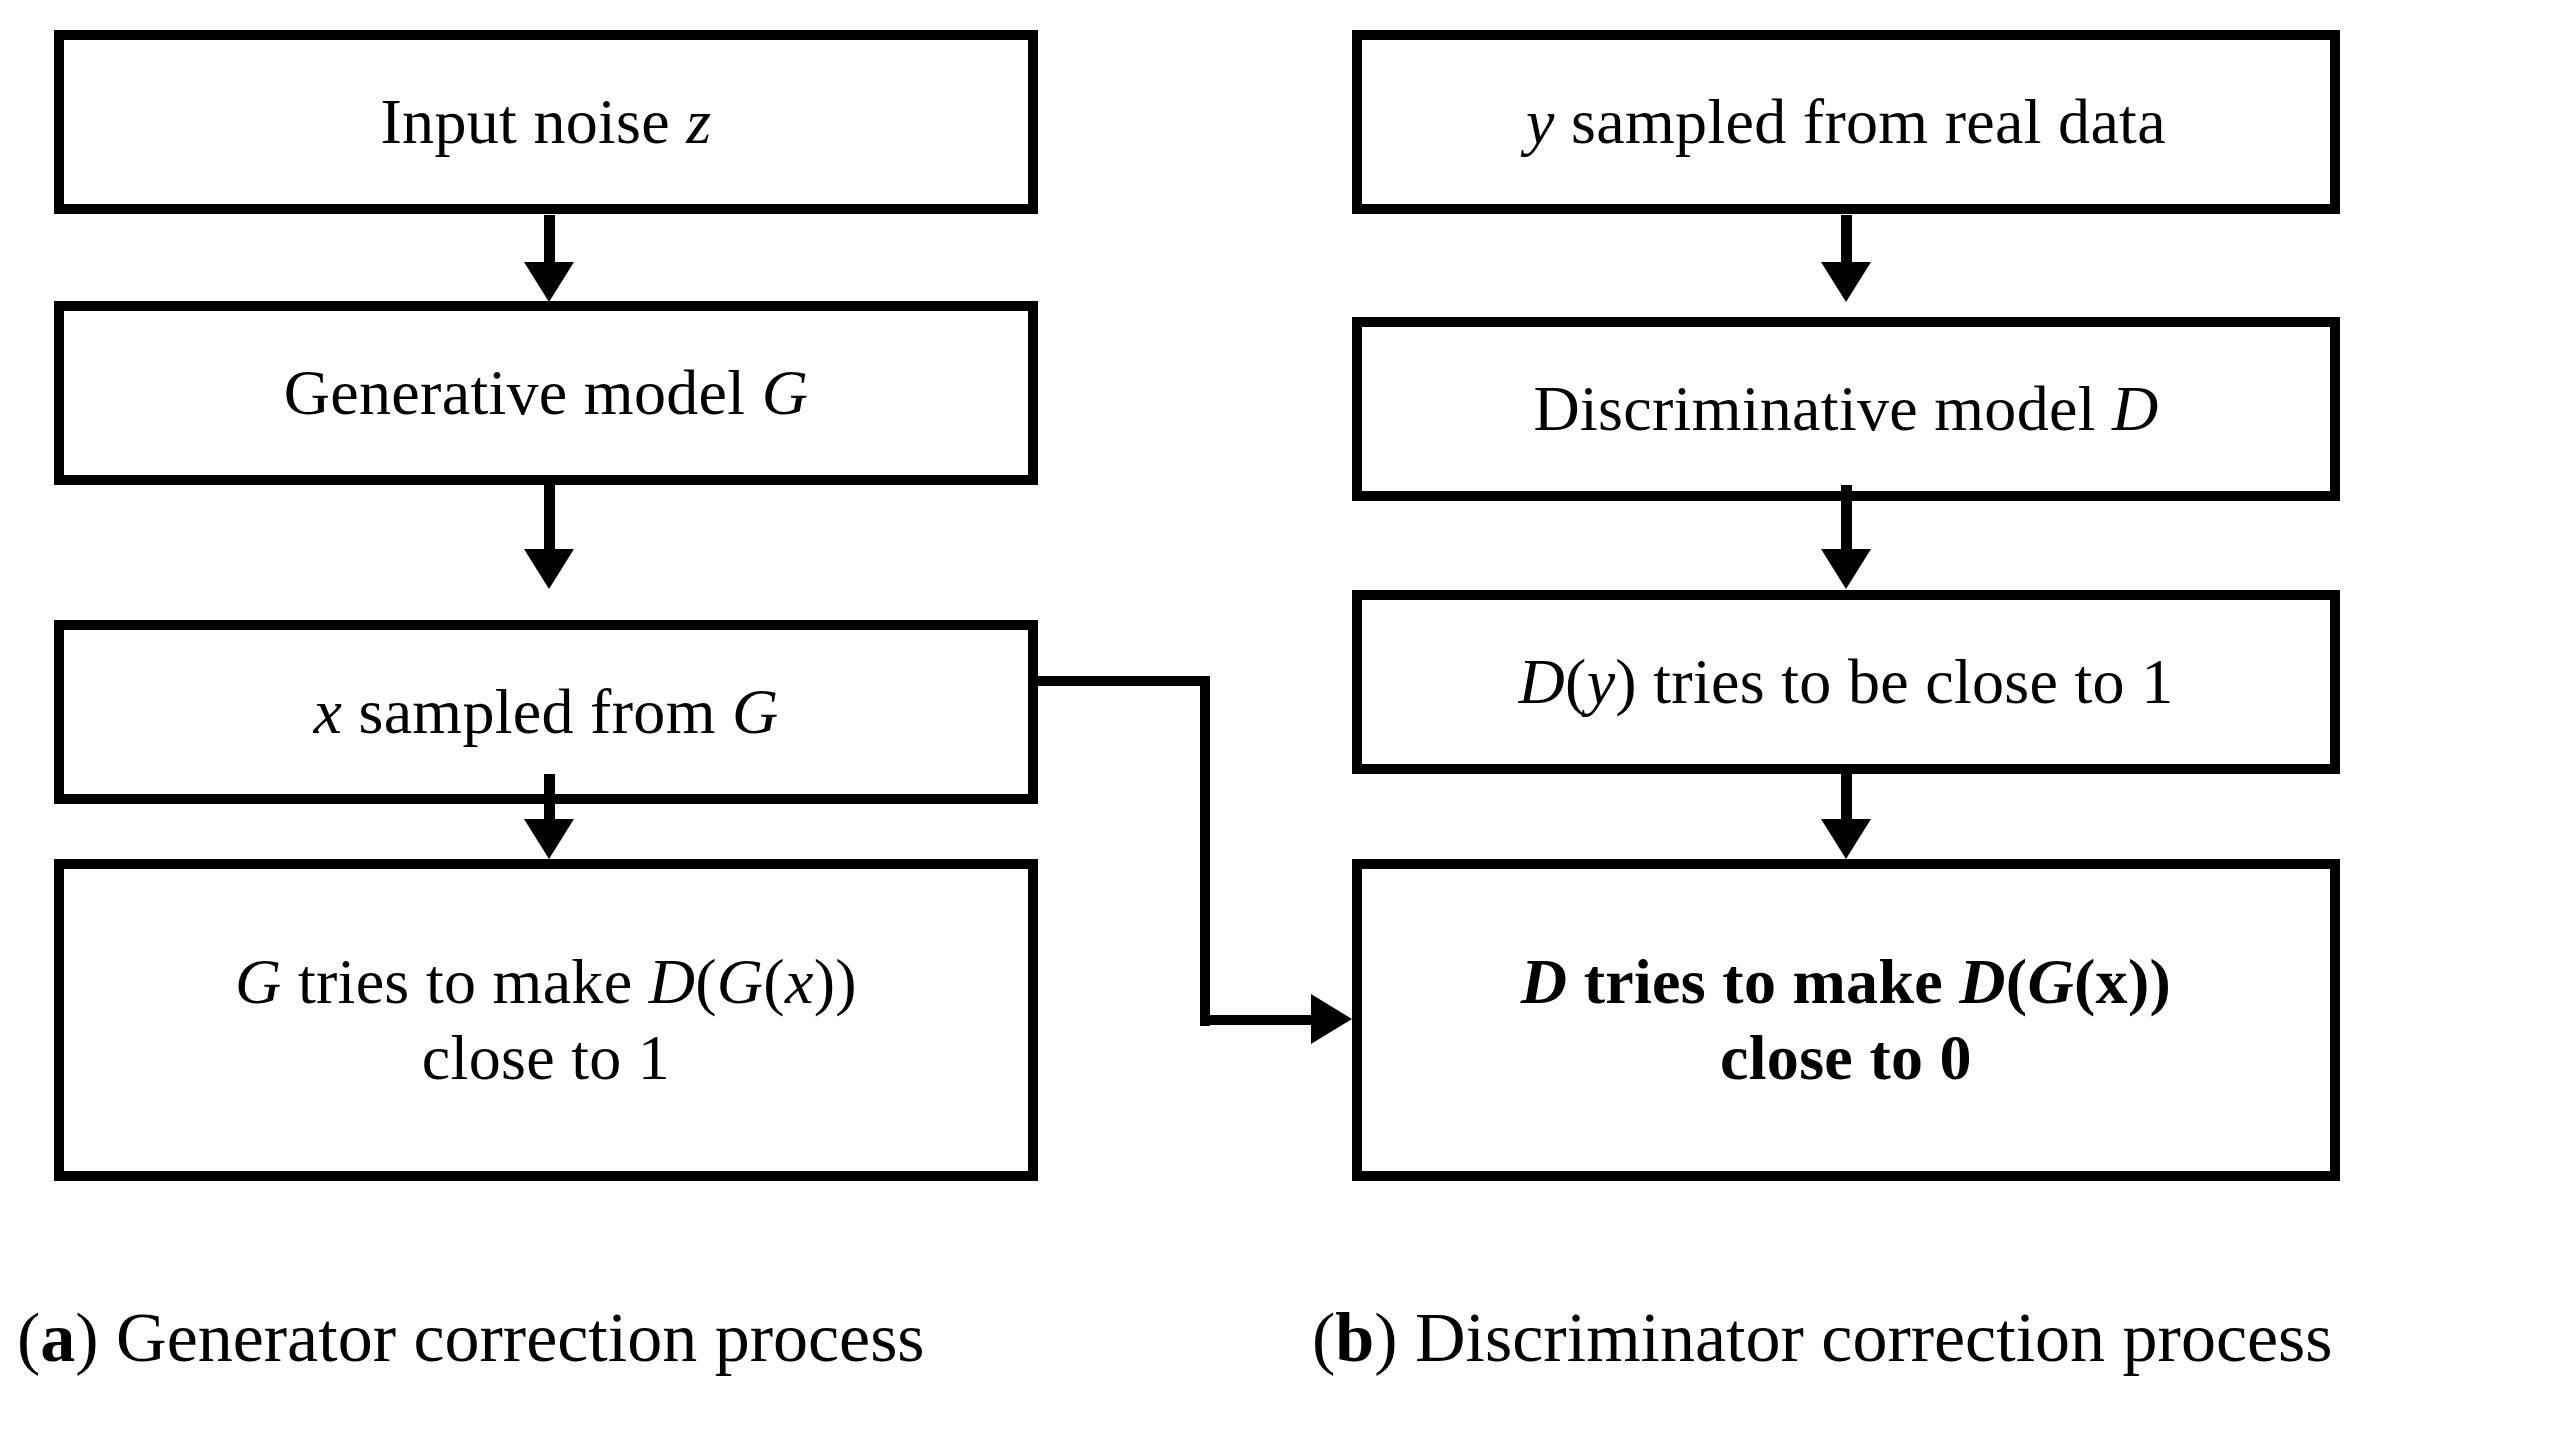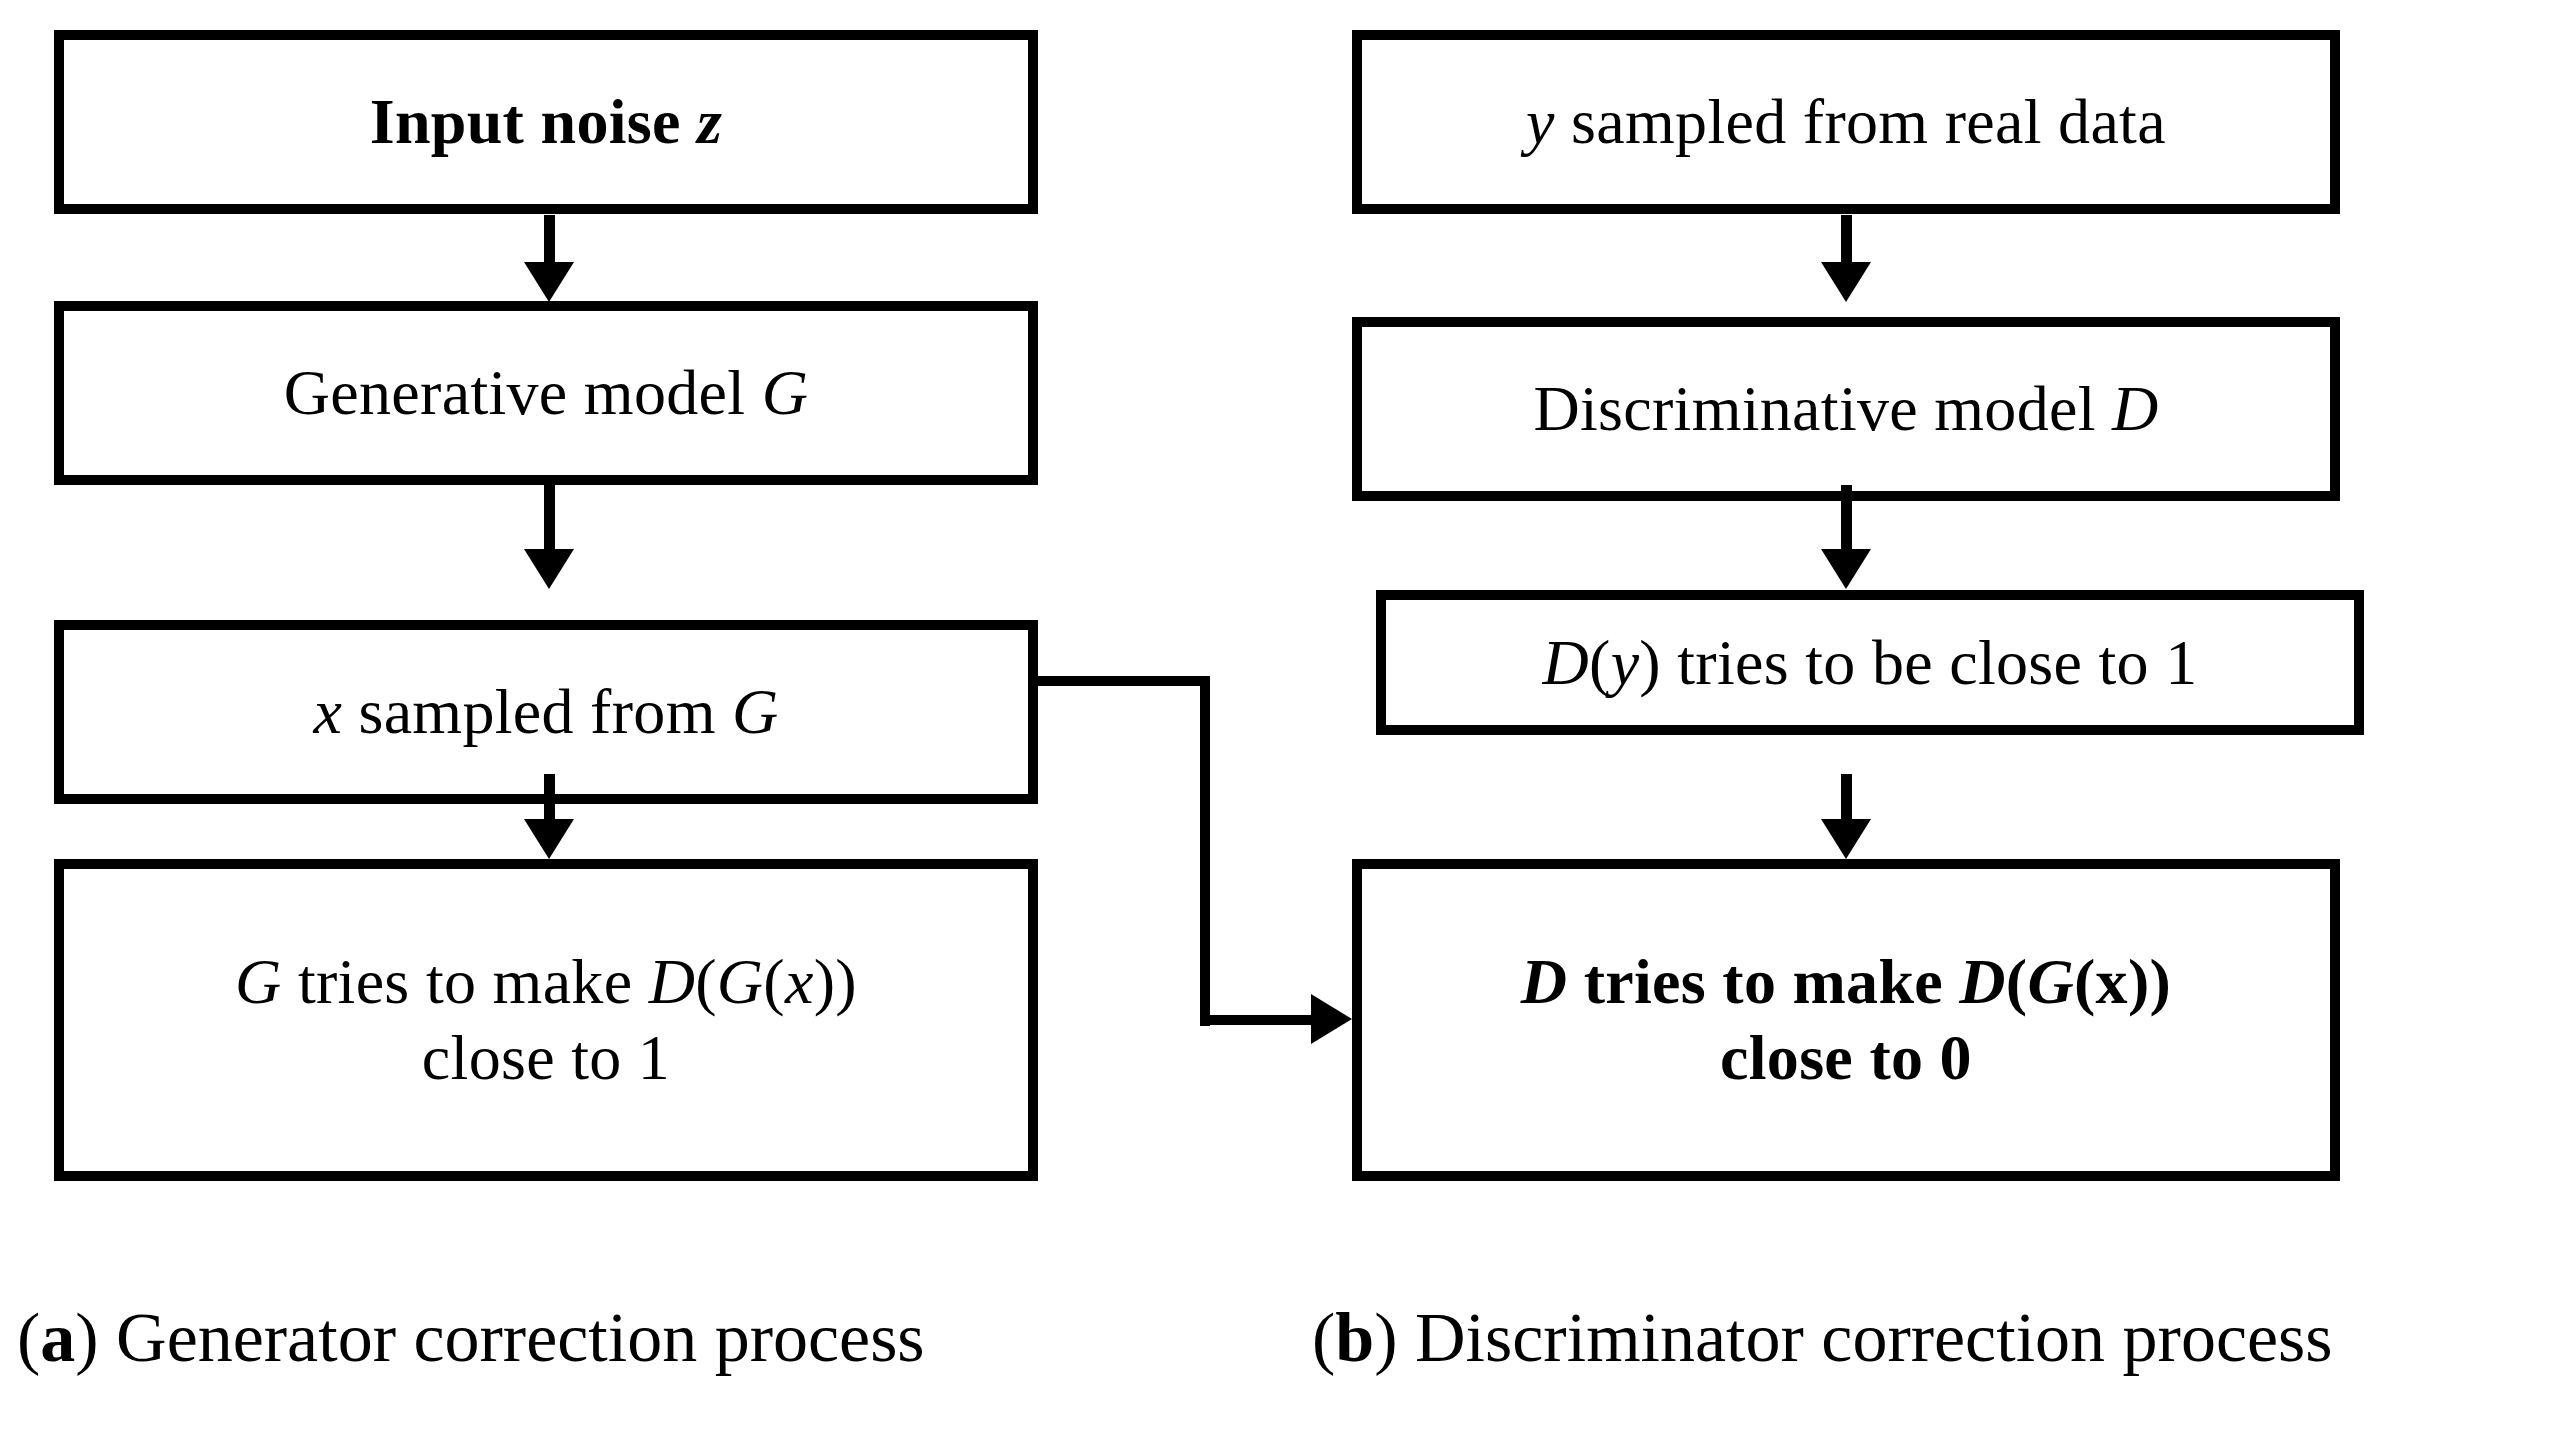--- a/index.html
+++ b/index.html
@@ -84,21 +84,21 @@
   }
   .caption b {
     font-weight: bold;
   }
 </style>
 </head>
 <body>
 
 <div id="canvas">
 
-  <div class="box" style="left:54px; top:30px; width:984px; height:184px;font-weight:bold;">
+  <div class="box" style="left:54px; top:30px; width:984px; height:184px;">
     <div class="box-text"><span>Input noise </span><i>z</i></div>
   </div>
 
   <div class="v-arrow" style="left:524px; top:215px; width:51px; height:87px;">
     <div class="stem" style="height:49px;"></div>
     <div class="head"></div>
   </div>
 
   <div class="box" style="left:54px; top:301px; width:984px; height:184px;">
     <div class="box-text"><span>Generative model </span><i>G</i></div>
@@ -133,21 +133,21 @@
 
   <div class="box" style="left:1352px; top:317px; width:988px; height:184px;">
     <div class="box-text"><span>Discriminative model </span><i>D</i></div>
   </div>
 
   <div class="v-arrow" style="left:1821px; top:485px; width:51px; height:104px;">
     <div class="stem" style="height:67px;"></div>
     <div class="head"></div>
   </div>
 
-  <div class="box" style="left:1352px; top:590px; width:988px; height:145px;margin-left:24px;">
+  <div class="box" style="left:1352px; top:590px; width:988px; height:184px;">
     <div class="box-text"><i>D</i><span>(</span><i>y</i><span>) tries to be close to 1</span></div>
   </div>
 
   <div class="v-arrow" style="left:1821px; top:774px; width:51px; height:85px;">
     <div class="stem" style="height:47px;"></div>
     <div class="head"></div>
   </div>
 
   <div class="box" style="left:1352px; top:859px; width:988px; height:322px;font-weight:bold;">
     <div class="box-text"><i>D</i><span> tries to make </span><i>D</i><span>(</span><i>G</i><span>(x))</span><br><span>close to 0</span></div>

